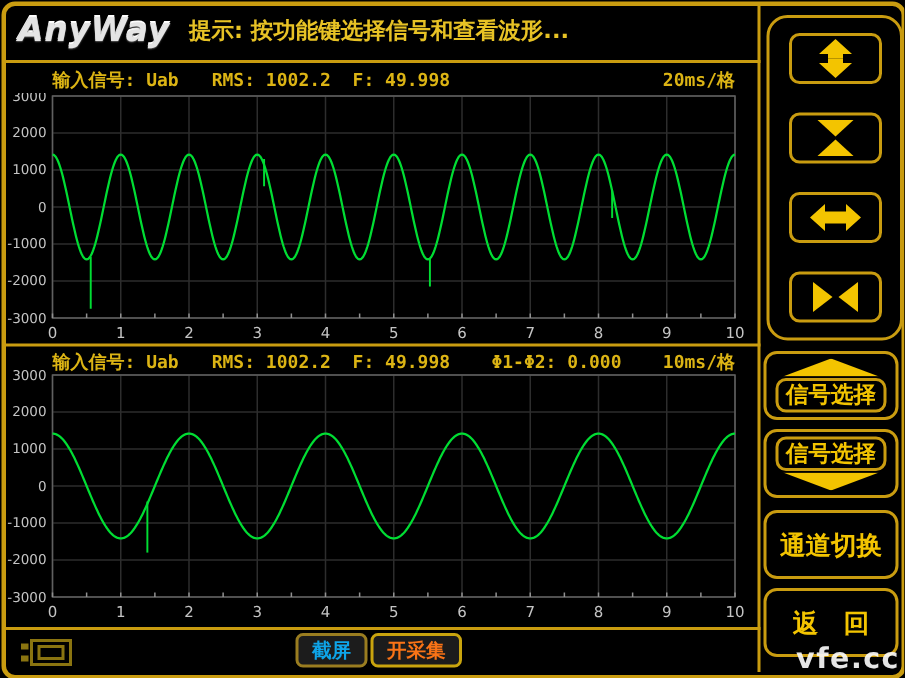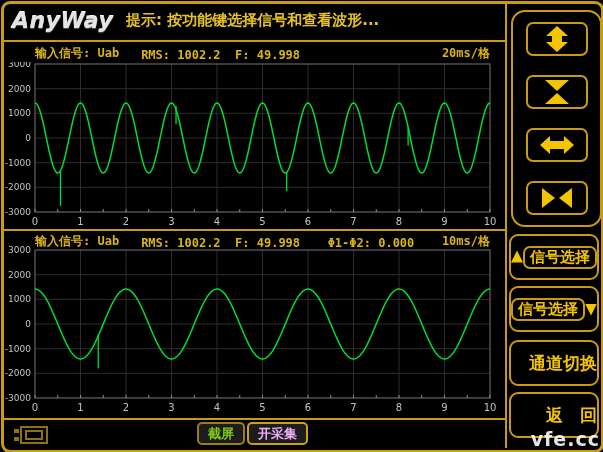--- a/index.html
+++ b/index.html
@@ -25,21 +25,21 @@
     color:#e4e4e4;text-shadow:0 1px 1px #555,0 -1px 0 #fff;
   }
   .hint{
     position:absolute;left:126px;top:11px;
     font-size:15px;font-weight:bold;color:#e7c225;white-space:nowrap;
   }
 
   
   .phead{
     position:absolute;left:4px;width:501px;height:18px;
-    display:flex;align-items:flex-end;
+    display:flex;align-items:center;
     font-size:12px;font-weight:bold;color:#dcb414;white-space:pre;
     font-family:"DejaVu Sans Mono","DejaVu Sans",sans-serif;
   }
   .phead-1{top:44px;}
   .phead-2{top:232px;}
   .ph-signal{margin-left:31px;}
   .ph-readings{margin-left:22px;}
   .ph-phase{margin-left:auto;}
   .ph-timebase{margin-left:auto;margin-right:15px;}
   .phead-2 .ph-timebase{}
@@ -57,48 +57,48 @@
     z-index:20;
   }
   .zbtn{
     width:58px;height:30px;border:2px solid #c99c10;border-radius:7px;
     background:#000;display:flex;align-items:center;justify-content:center;cursor:pointer;
   }
   .zbtn svg{display:block;}
   .sbtn{
     position:absolute;left:509px;width:90px;height:46px;
     border:2px solid #c99c10;border-radius:9px;background:#000;
-    display:flex;flex-direction:row;align-items:center;justify-content:center;
+    display:flex;flex-direction:column;align-items:center;justify-content:center;
     cursor:pointer;z-index:20;box-sizing:border-box;
   }
   .ss-tri-up{width:64px;height:12px;background:#f3c400;
     clip-path:polygon(50% 0,100% 100%,0 100%);margin-bottom:1px;}
   .ss-tri-down{width:64px;height:12px;background:#f3c400;
     clip-path:polygon(0 0,100% 0,50% 100%);margin-top:1px;}
   .ss-label{
     border:2px solid #c99c10;border-radius:7px;padding:0 5px;
     font-size:15px;font-weight:bold;color:#f3c400;line-height:19px;white-space:nowrap;
   }
-  .sbtn-plain{justify-content:flex-end;}
+  .sbtn-plain{justify-content:center;}
   .sbtn-plain .txt{font-size:17px;font-weight:bold;color:#f3c400;white-space:pre;}
   #btn-select-up{top:234px;}
   #btn-select-down{top:286px;}
   #btn-channel{top:340px;}
   #btn-back{top:392px;}
 
   
   .bbtn{
     position:absolute;top:422px;height:23px;box-sizing:border-box;
     border:2px solid #9a7d20;border-radius:5px;background:#1c1c1c;
-    font-size:13px;font-weight:bold;color:#84cc16;
+    font-size:13px;font-weight:bold;color:#0ea5e9;
     display:flex;align-items:center;justify-content:center;
     padding:0 9px;cursor:pointer;white-space:nowrap;z-index:20;
   }
   #btn-shot{left:197px;}
-  #btn-capture{left:247px;border-color:#c9a40e;color:#f0abfc;}
+  #btn-capture{left:247px;border-color:#c9a40e;color:#f97316;}
   #btn-run{left:355px;}
   .battery{position:absolute;left:11px;top:424px;z-index:20;}
 
   .watermark{
     position:absolute;right:3px;bottom:2px;z-index:50;
     font-size:19px;font-weight:bold;letter-spacing:1px;
     color:rgba(248,248,248,0.92);
   }
 </style>
 </head>

